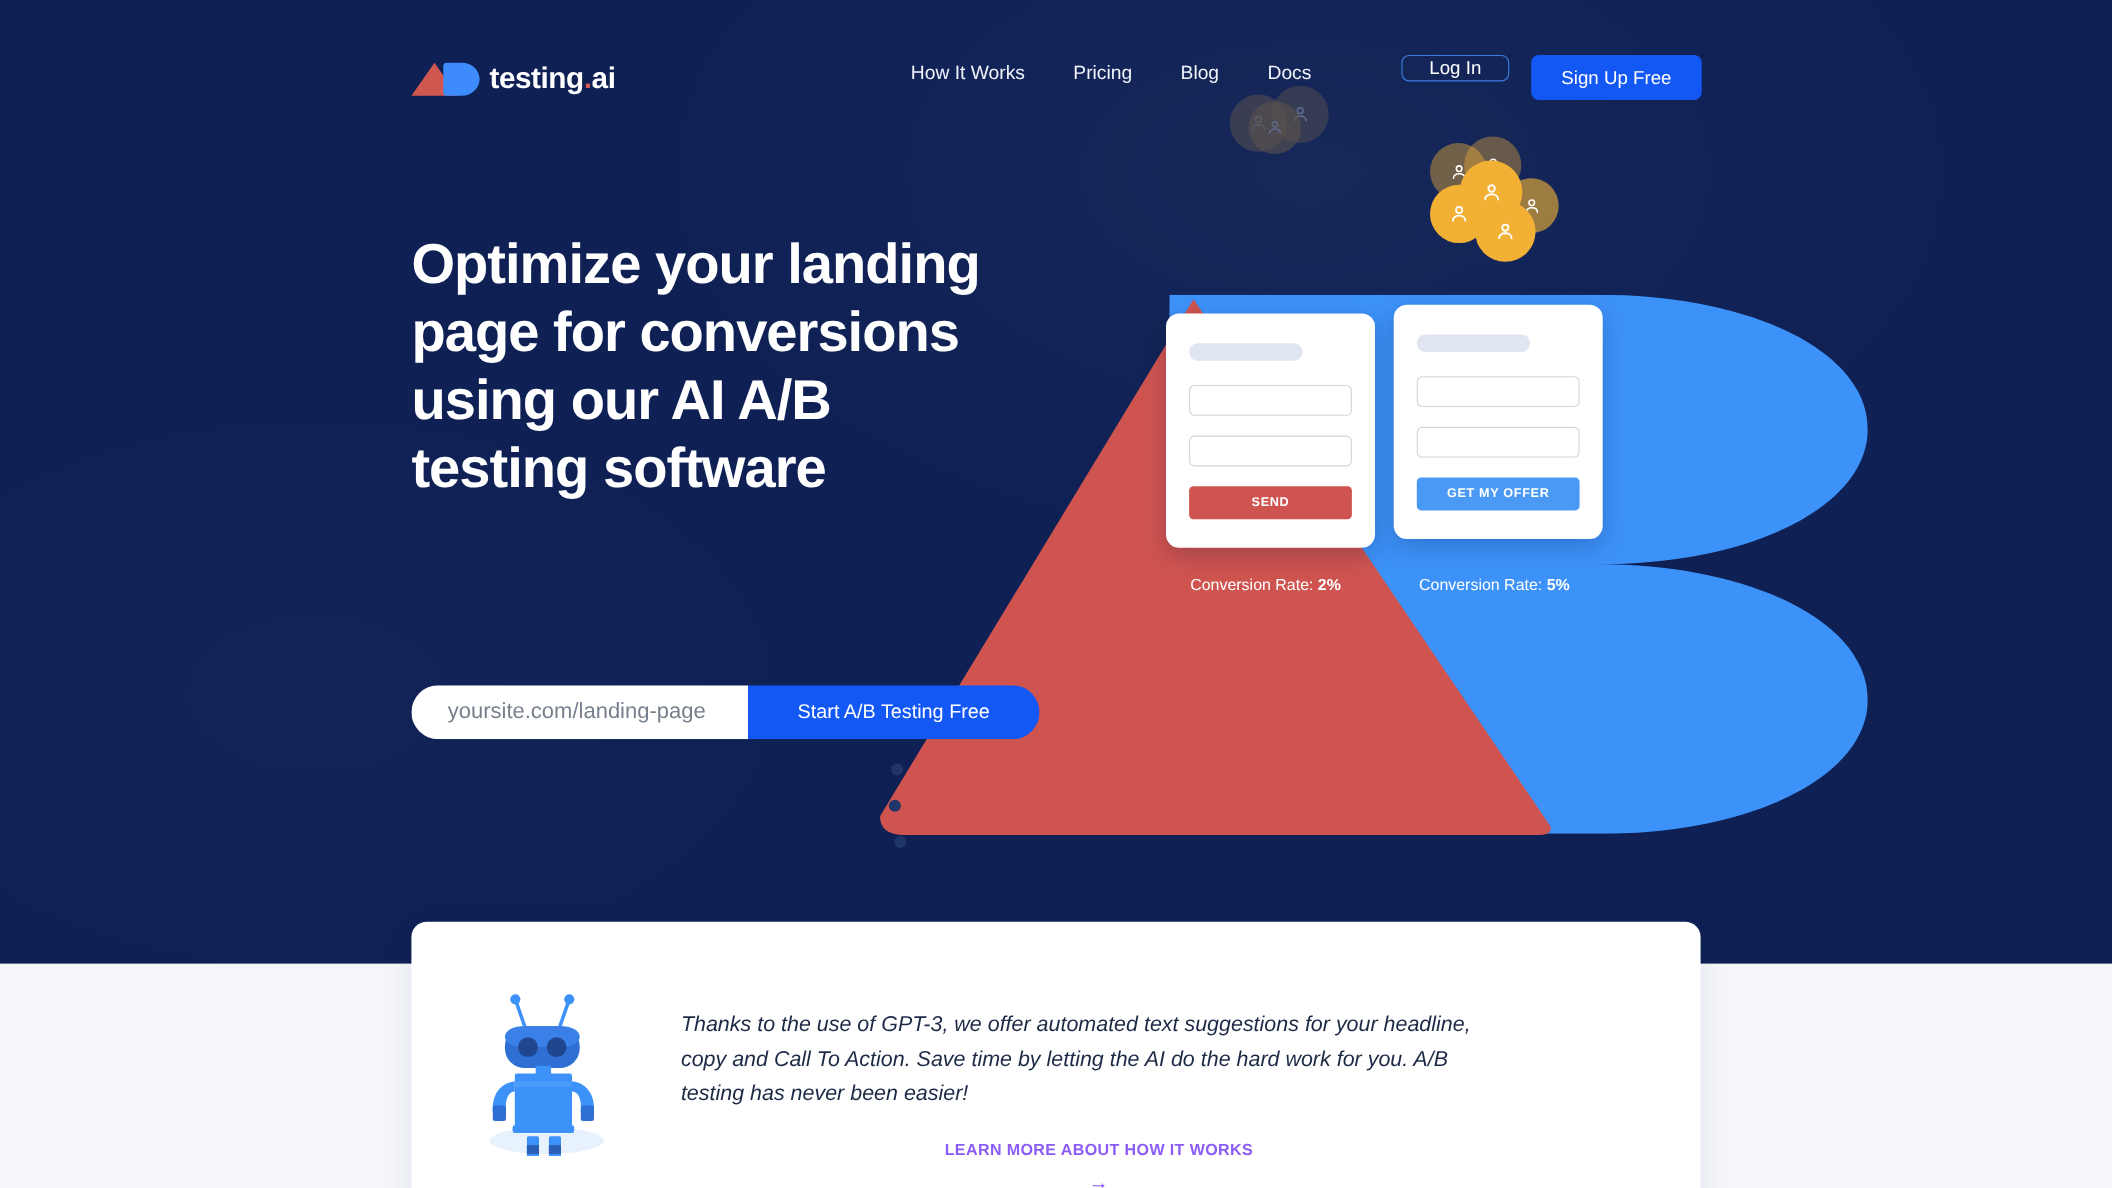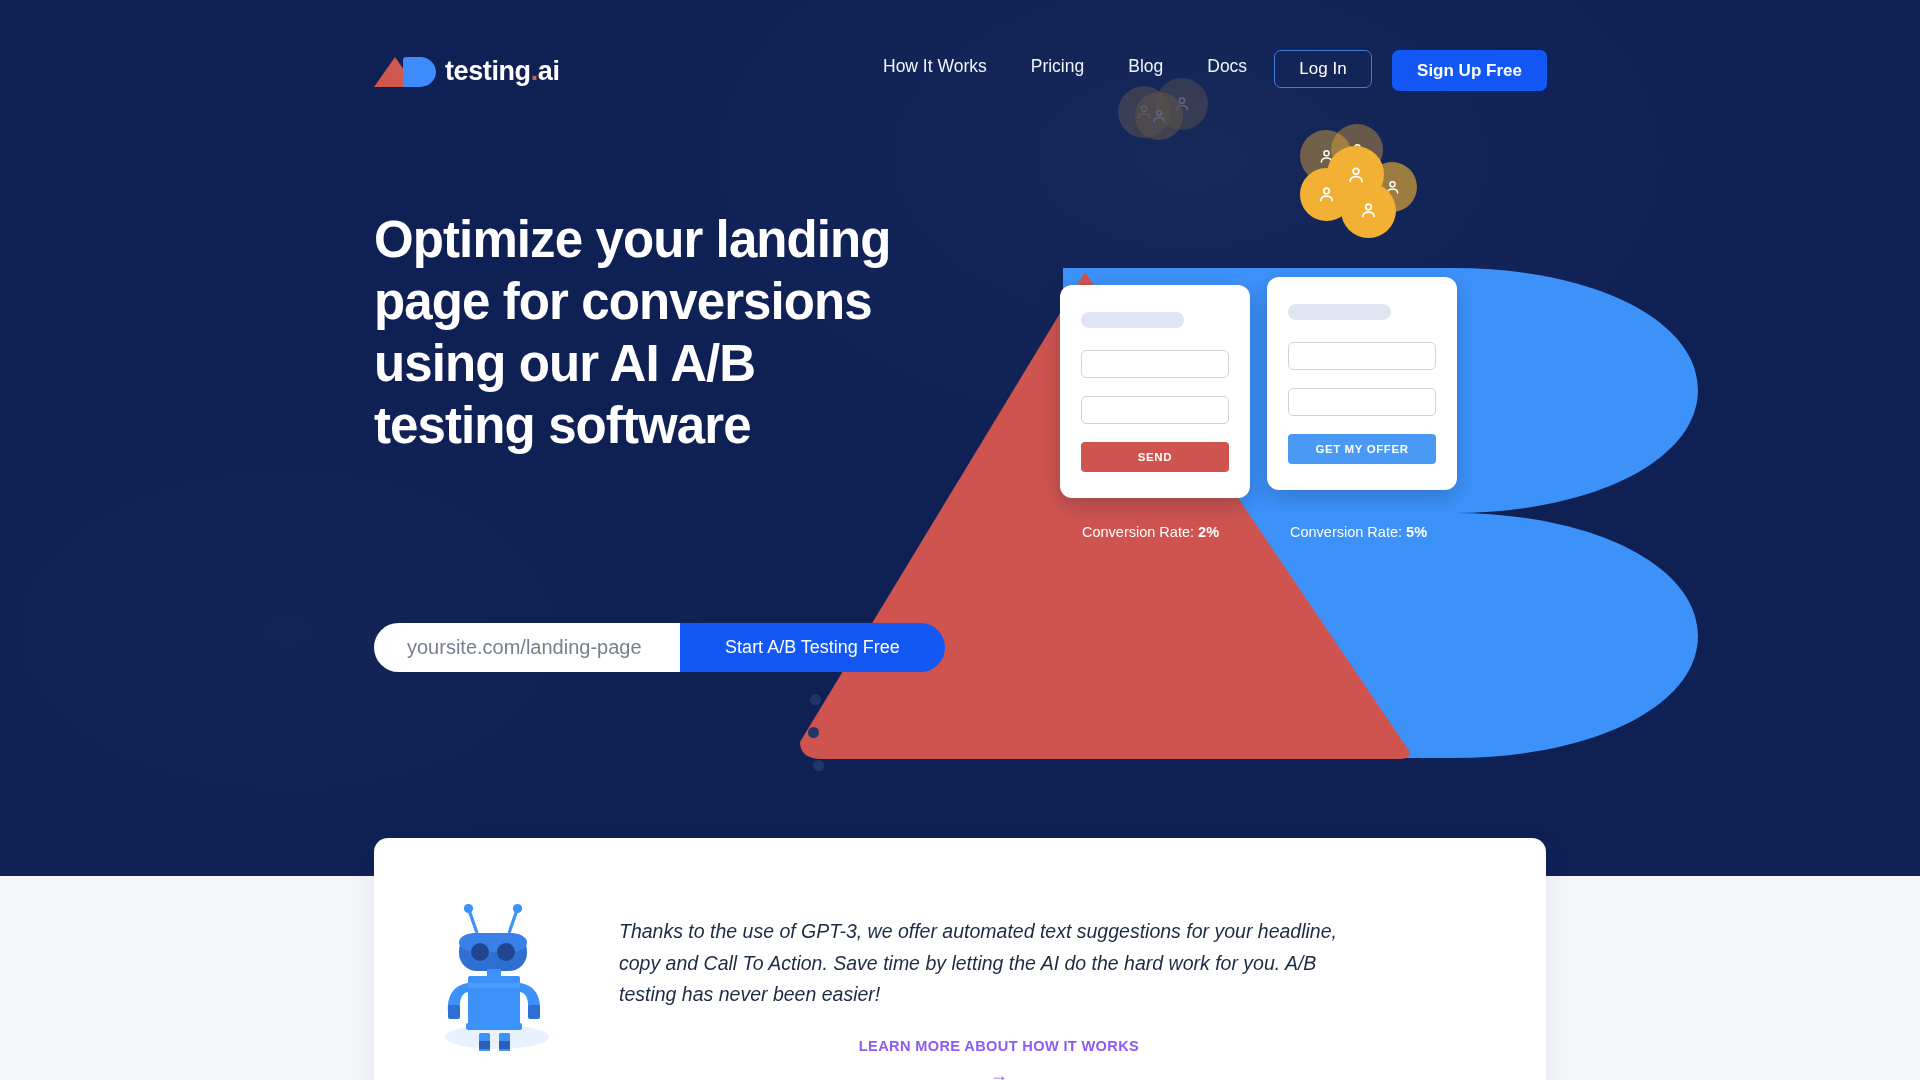--- a/index.html
+++ b/index.html
@@ -55,38 +55,38 @@
   }
   .logo-b {
     position:absolute; left:29px; top:2px;
     width:33px; height:30px;
     background:#3d8bfd;
     border-radius:3px 16px 16px 3px/3px 15px 15px 3px;
   }
   .logo-text { font-size:27px; font-weight:700; color:#fff; letter-spacing:-.4px; }
   .logo-text .dotred { color:#d85c50; }
 
-  .nav-links { position:absolute; left:883px; top:56px; display:flex; gap:44px; }
+  .nav-links { position:absolute; left:828px; top:56px; display:flex; gap:44px; }
   .nav-links a {
     color:#f1f4fb; font-size:17.5px; text-decoration:none; white-space:nowrap;
   }
   .btn-login {
     position:absolute; left:1274px; top:50px;
-    width:98px; height:38px;
+    width:98px; height:24px;
     border:1.4px solid #3b7ddd; border-radius:7px;
     color:#fff; font-size:17px;
     display:flex; align-items:center; justify-content:center;
     background:transparent;
   }
   .btn-signup {
     position:absolute; left:1392px; top:50px;
     width:155px; height:41px;
     background:#1358f5; border-radius:7px;
     color:#fff; font-size:17px;
-    display:flex; align-items:center; justify-content:center;font-weight:bold;
+    display:flex; align-items:center; justify-content:center;
   }
 
   
   .headline {
     position:absolute; left:374px; top:209px; width:520px;
     z-index:20;
     color:#fff; font-size:51px; font-weight:700; line-height:1.215;
     letter-spacing:-.9px;
   }
   .subcopy {

